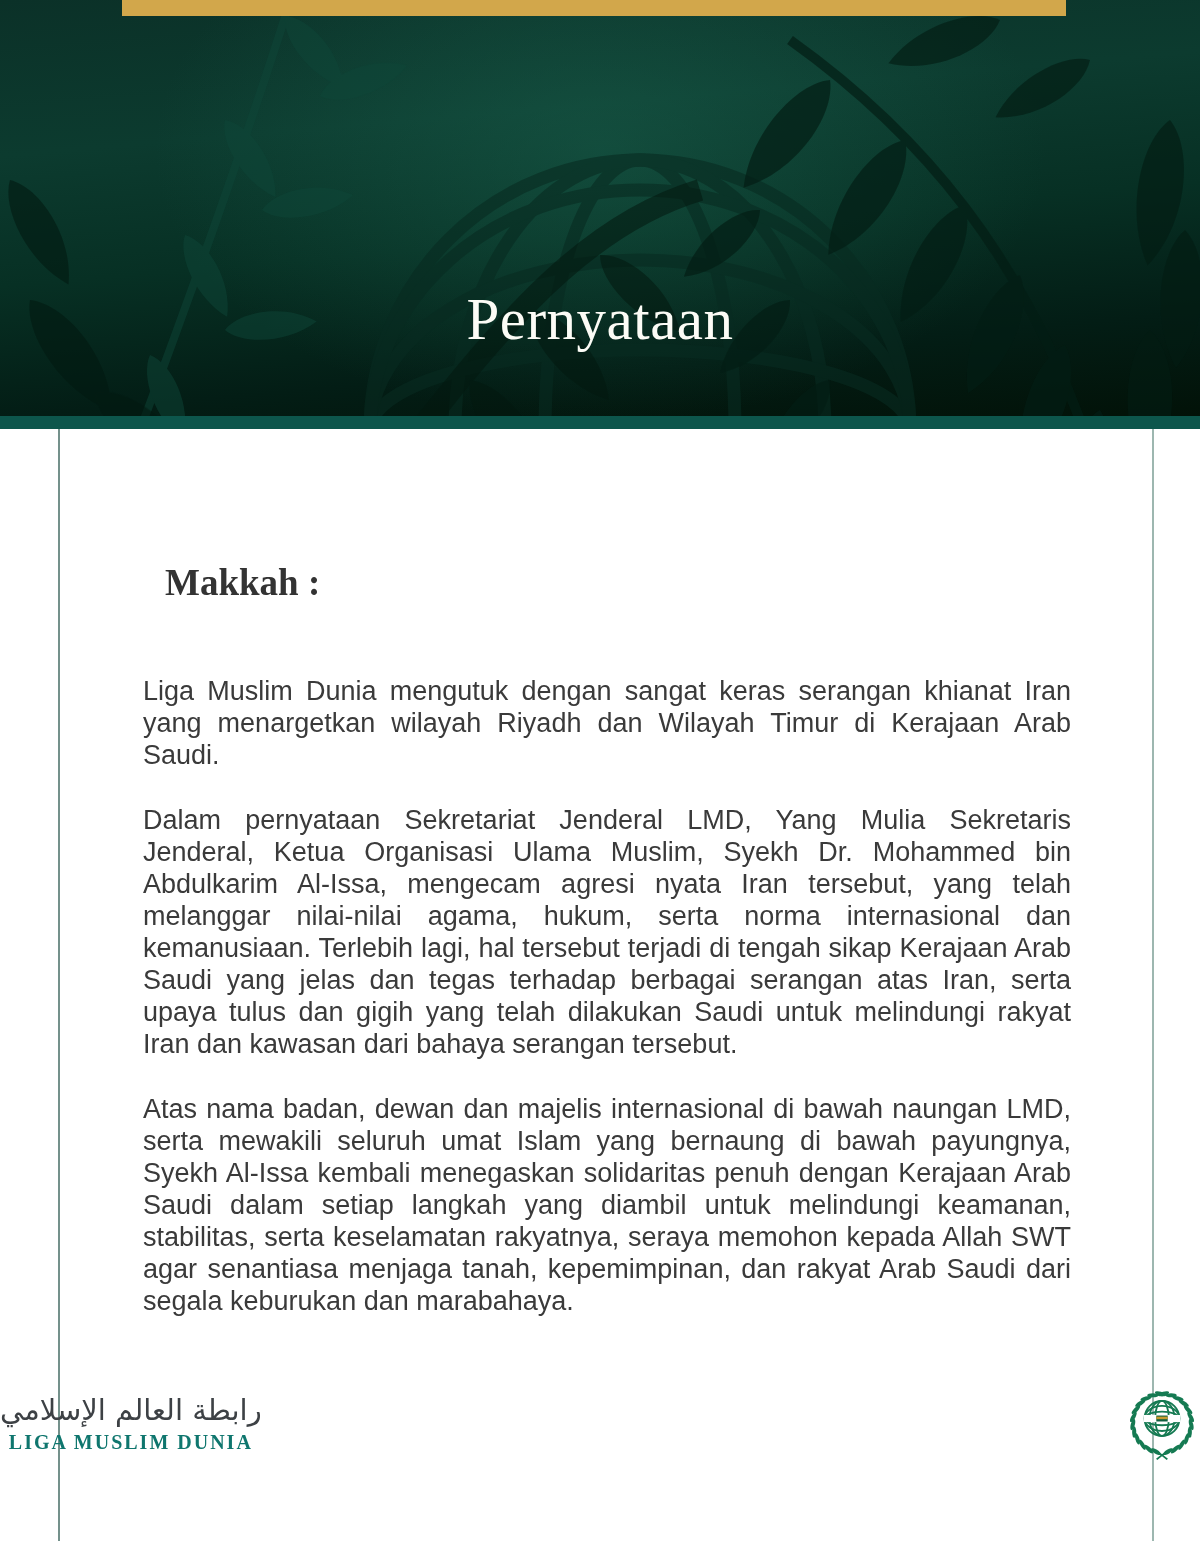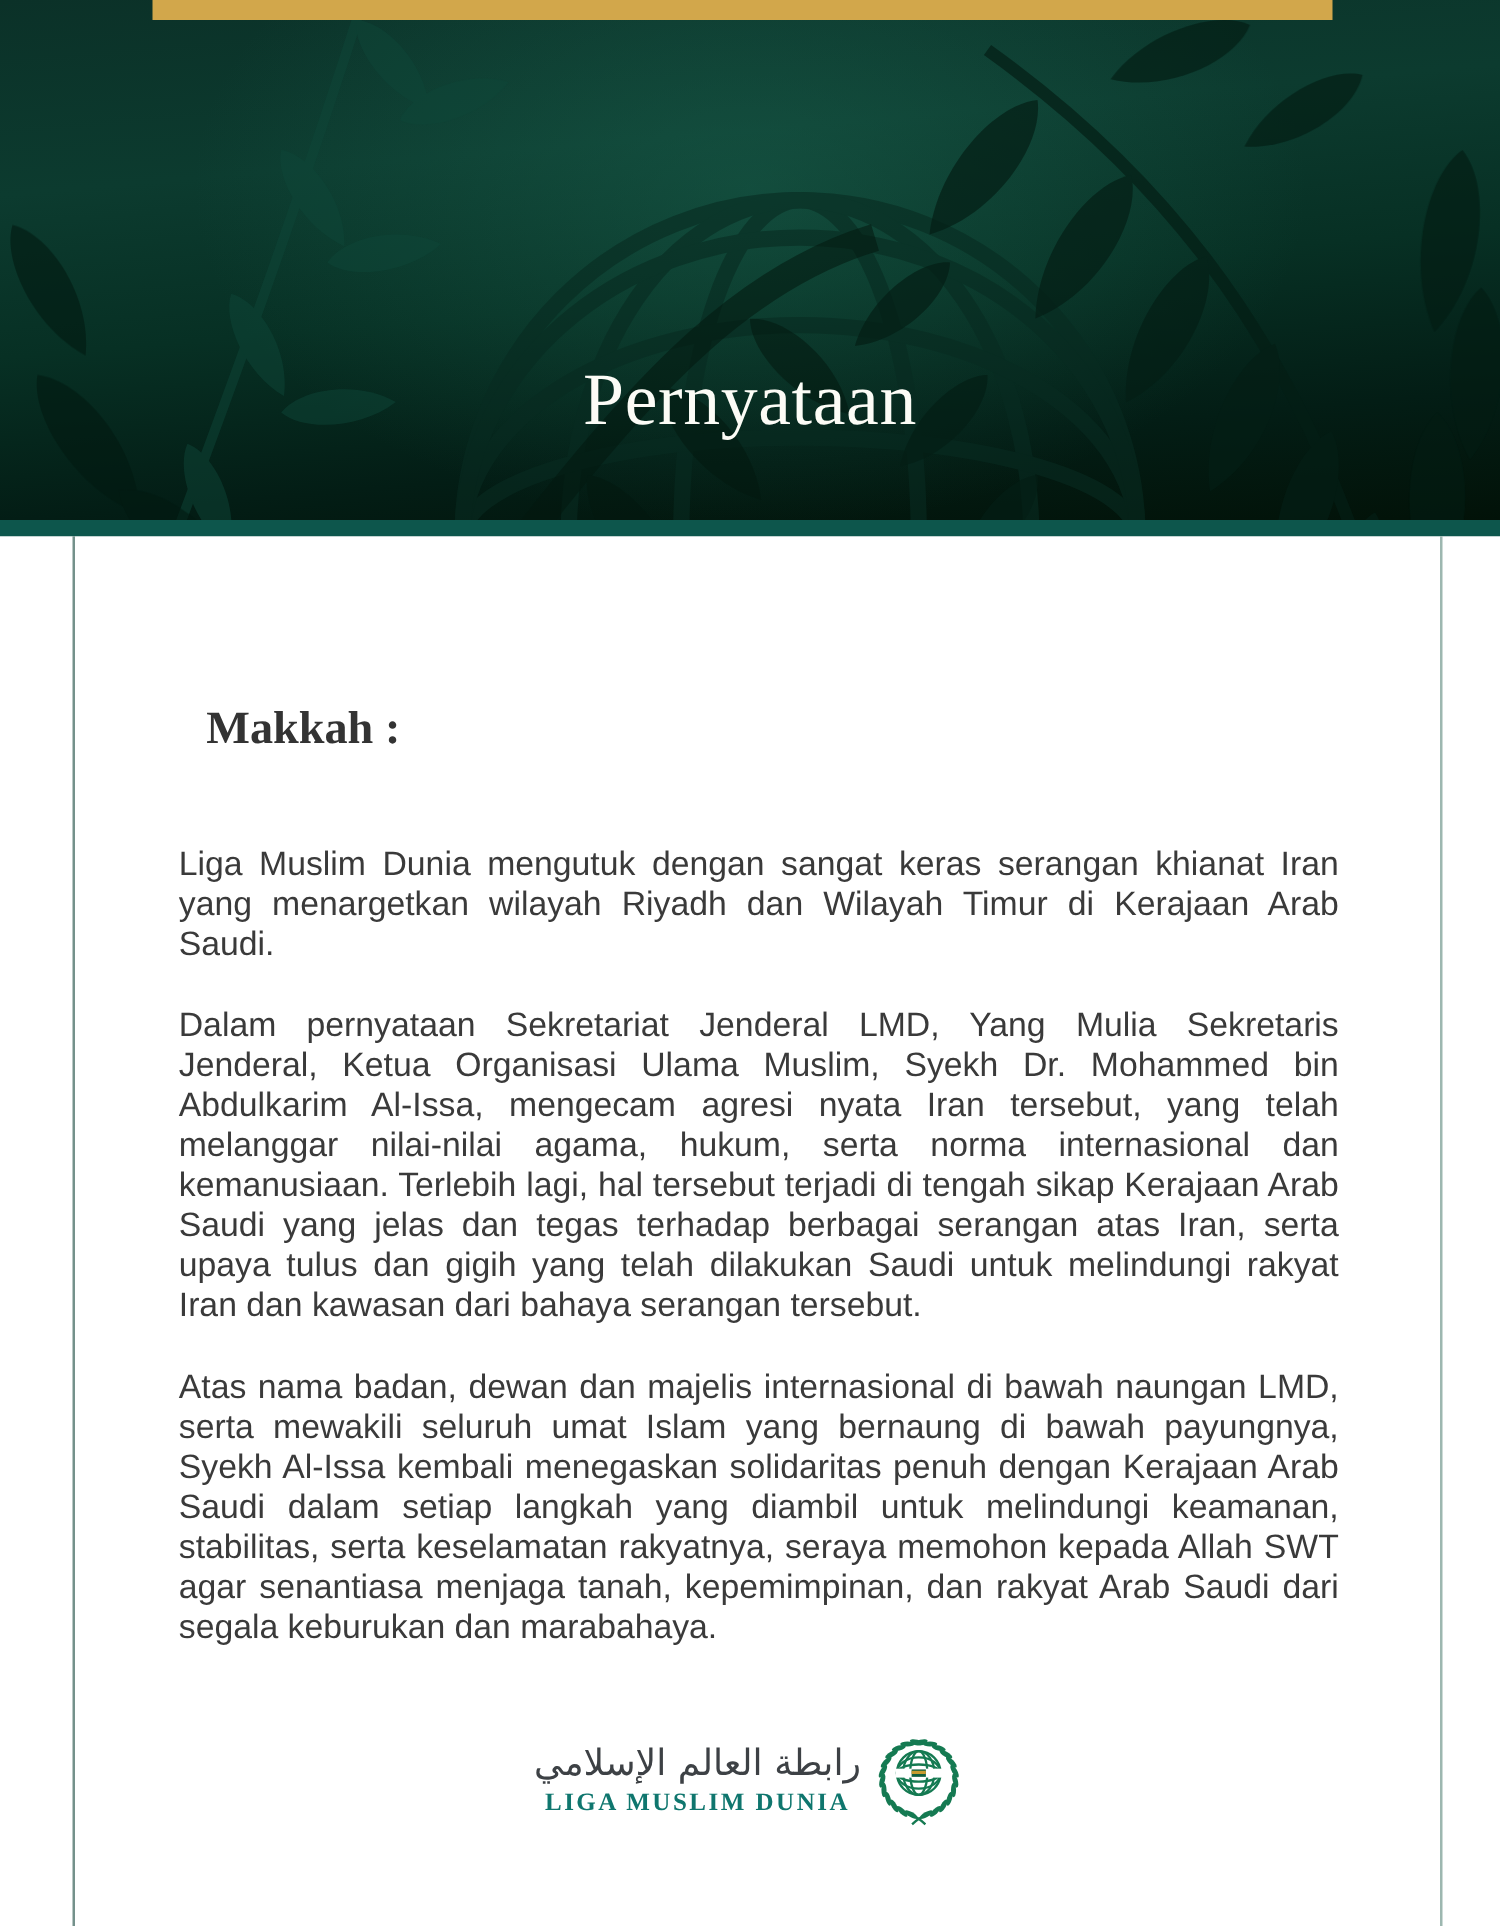--- a/index.html
+++ b/index.html
@@ -36,21 +36,21 @@
   }
   .body-text{position:absolute;top:640px;left:143px;width:928px;margin-top:35px;}
   .body-text p{
     margin:0 0 33px 0;font-size:27px;line-height:32px;color:#3a3a3a;
     text-align:justify;text-justify:inter-word;
   }
 
   
   .lockup{
     position:absolute;top:1382px;left:0;width:100%;
-    display:flex;justify-content:center;align-items:center;gap:8px;
+    display:flex;justify-content:space-between;align-items:center;gap:8px;
   }
   .lockup-text{display:flex;flex-direction:column;align-items:center;}
   .arabic-logotype{
     font-family:"DejaVu Sans",sans-serif;font-size:29px;line-height:1.25;
     color:#3d4145;direction:rtl;white-space:nowrap;
   }
   .latin-logotype{
     font-family:"Liberation Serif",serif;font-weight:700;font-size:20px;
     letter-spacing:2px;color:#0f766e;margin-top:3px;white-space:nowrap;
   }

